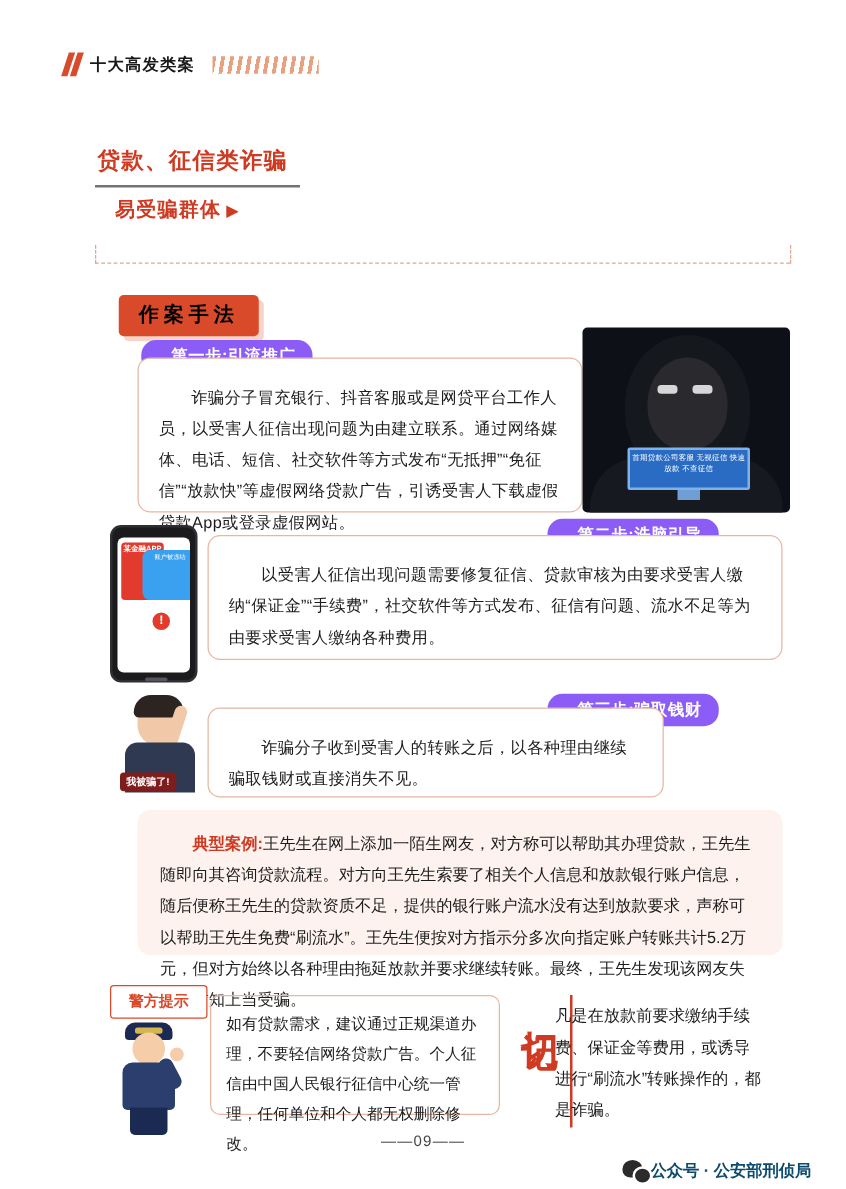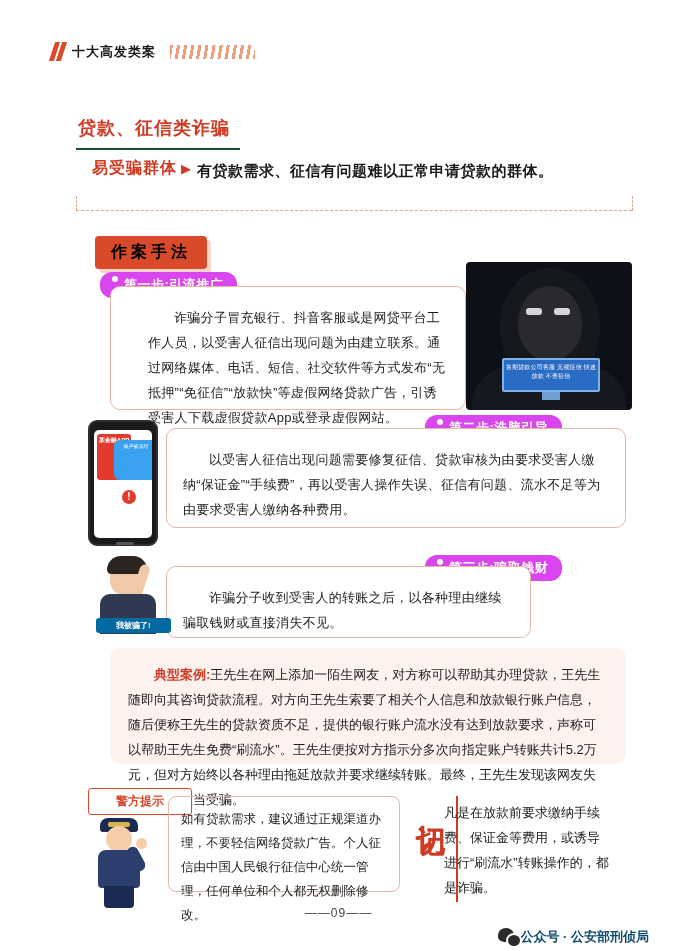--- a/index.html
+++ b/index.html
@@ -30,21 +30,21 @@
     width: 85px; height: 14px; margin-left: 6px;
     background: repeating-linear-gradient(100deg, #e8a07e 0 3px, #ffffff 3px 7px);
     border-right: 0;
   }
 
   
   .sec-title {
     position:absolute; left:76px; top:112px;
     font-size:18px; font-weight:bold; color:#cf3a22;
     padding: 4px 10px 8px 2px;
-    border-bottom: 2px solid #14532d;
+    border-bottom: 2px solid #737373;
     letter-spacing: 1px;
   }
 
   
   .victim {
     position:absolute; left:92px; top:158px; width: 540px;
   }
   .victim-row { display:flex; align-items:flex-start; }
   .victim-key {
     font-size:16px; font-weight:bold; color:#cf3a22; white-space:nowrap;
@@ -66,41 +66,42 @@
   .method-badge {
     position:absolute; left:95px; top:236px;
     background:#d94a2b; color:#000000; font-size:16px; font-weight:bold;
     padding:6px 16px; border-radius:4px; letter-spacing:4px;
     box-shadow: 4px 4px 0 #f6d5c9;
   }
 
   
   .step-label {
     position:absolute;
-    background:#d946ef; color:#fff; font-size:13px; font-weight:bold;
+    background:#8b5cf6; color:#fff; font-size:13px; font-weight:bold;
     padding:4px 14px 4px 12px; border-radius:12px; letter-spacing:0.5px;
-    display:flex; align-items:flex-start; gap:6px;
+    display:flex; align-items:flex-end; gap:6px;
     white-space: nowrap;
+    margin-left: 13px;
   }
   .step-label .dot { width:6px;height:6px;border-radius:50%;background:#fff;display:inline-block;}
   .step1 { left:100px; top:272px; }
   .step2 { left:425px; top:415px; }
   .step3 { left:425px; top:555px; }
 
   
   .step-box {
     position:absolute;
     border:1px solid #e8b6a3; border-radius:10px;
     background:#fff;
     font-size:13px; line-height:25px; color:#1d1d1d;
     padding:18px 16px 14px 16px;
     letter-spacing:0.3px;
   }
   .box1 { left:110px; top:286px; width:356px; height:124px; }
-  .box1 .txt { text-indent: 26px; margin-left: 21px; }
+  .box1 .txt { text-indent: 26px; }
   .box2 { left:166px; top:428px; width:460px; height:100px; }
   .box2 .txt { text-indent: 26px; }
   .box3 { left:166px; top:566px; width:365px; height:72px; }
   .box3 .txt { text-indent: 26px; }
 
   
   .hacker {
     position:absolute; left:466px; top:262px; width:166px; height:148px;
     background:#0d1117; border-radius:4px; overflow:hidden;
   }
@@ -159,38 +160,38 @@
 
   
   .man {
     position:absolute; left:96px; top:556px; width:64px; height:86px;
   }
   .man .head { position:absolute; left:14px; top:4px; width:34px;height:36px;background:#f2c9a8;border-radius:48% 48% 44% 44%;}
   .man .hair { position:absolute; left:11px; top:0px; width:40px;height:18px;background:#2c2420;border-radius:20px 20px 6px 6px;}
   .man .body { position:absolute; left:4px; top:38px; width:56px;height:40px;background:#2f3a52;border-radius:10px 10px 0 0;}
   .man .arm { position:absolute; left:40px; top:8px; width:10px;height:34px;background:#f2c9a8;border-radius:6px; transform:rotate(18deg);}
   .man .tag {
-    position:absolute; left:0px; top:62px; background:#0369a1; color:#fff;
-    font-size:8px; font-weight:bold; padding:2px 20px; border-radius:3px; white-space:nowrap;
+    position:absolute; left:0px; top:62px; background:#7f1d1d; color:#fff;
+    font-size:8px; font-weight:bold; padding:2px 5px; border-radius:3px; white-space:nowrap;
   }
 
   
   .case-box {
     position:absolute; left:110px; top:648px; width:516px; height:116px;
     background:#fdf2ee; border-radius:10px;
     padding:14px 18px; font-size:13px; line-height:25px; color:#1d1d1d;
   }
   .case-box .lead { color:#cf3a22; font-weight:bold; }
   .case-box .inner { text-indent: 26px; }
 
   
   .tip-badge {
     position:absolute; left:88px; top:788px;
     background:#fff; border:1px solid #d94a2b; color:#d94a2b;
-    font-size:12px; font-weight:bold; padding:4px 27px; border-radius:3px;
+    font-size:12px; font-weight:bold; padding:4px 14px; border-radius:3px;
   }
   .tip-box {
     position:absolute; left:168px; top:796px; width:232px; height:96px;
     border:1px solid #e8b6a3; border-radius:8px;
     padding:10px 12px; font-size:12.5px; line-height:24px; color:#1d1d1d;
   }
   .policeman { position:absolute; left:86px; top:812px; width:66px;height:96px; }
   .policeman .head { position:absolute; left:20px; top:14px; width:26px;height:26px;background:#f5cda9;border-radius:50%;}
   .policeman .cap  { position:absolute; left:14px; top:6px; width:38px;height:14px;background:#1b2a52;border-radius:8px 8px 3px 3px;}
   .policeman .cap:after{content:"";position:absolute;left:8px;top:4px;width:22px;height:5px;background:#d6b54a;border-radius:2px;}
@@ -241,21 +242,20 @@
   <span class="hdr-title">十大高发类案</span>
   <span class="hdr-bar"></span>
 </div>
 
 <div class="sec-title">贷款、征信类诈骗</div>
 
 <div class="victim">
   <div class="victim-row">
     <span class="victim-key">易受骗群体</span>
     <span class="tri">▶</span>
-    <span class="victim-val">有贷款需求、征信有问题难以正常申请贷款的群体。</span>
   </div>
 </div>
 <div class="dash-l"></div>
 <div class="dash"></div>
 <div class="dash-r"></div>
 
 <div class="method-badge">作案手法</div>
 
 <div class="step-label step1">
   <span class="dot"></span>
@@ -274,21 +274,21 @@
 无视征信
 快速放款 不查征信</div>
   <div class="stand"></div>
 </div>
 
 <div class="step-label step2">
   <span class="dot"></span>
   <span>第二步:洗脑引导</span>
 </div>
 <div class="step-box box2">
-  <div class="txt">以受害人征信出现问题需要修复征信、贷款审核为由要求受害人缴纳“保证金”“手续费”，再以受害人操作失误、征信有问题、流水不足等为由要求受害人缴纳各种费用。</div>
+  <div class="txt">以受害人征信出现问题需要修复征信、贷款审核为由要求受害人缴纳“保证金”“手续费”，社交软件等方式发布、征信有问题、流水不足等为由要求受害人缴纳各种费用。</div>
 </div>
 <div class="phone">
   <div class="scr">
     <div class="red-card">
       <b>某金融APP</b>
     </div>
     <div class="bubble">账户被冻结</div>
     <div class="warn">!</div>
   </div>
   <div class="home"></div>

